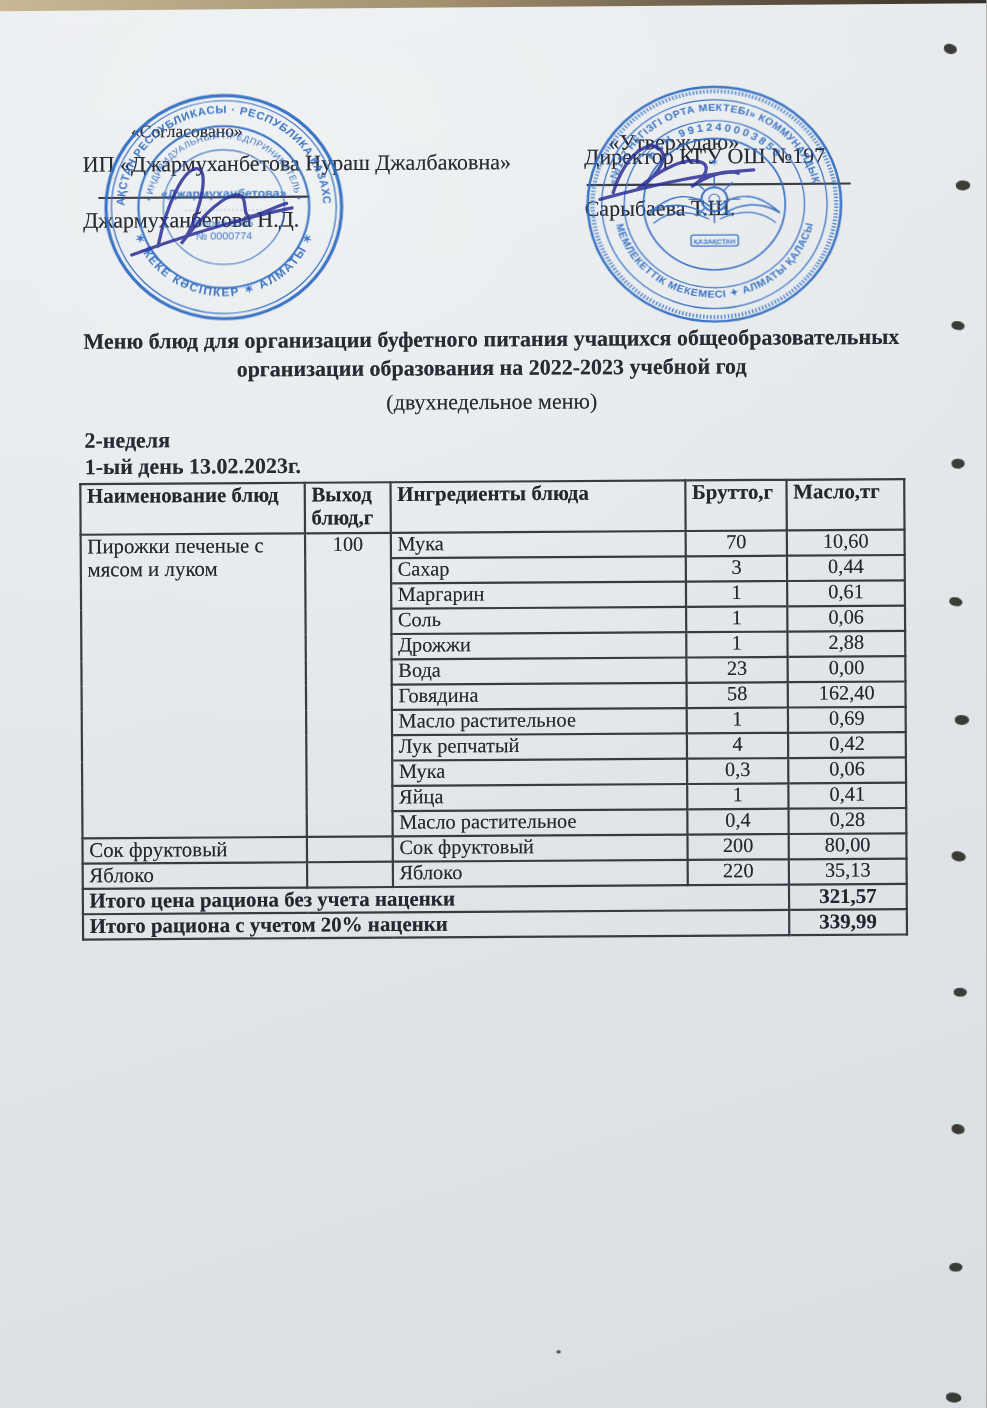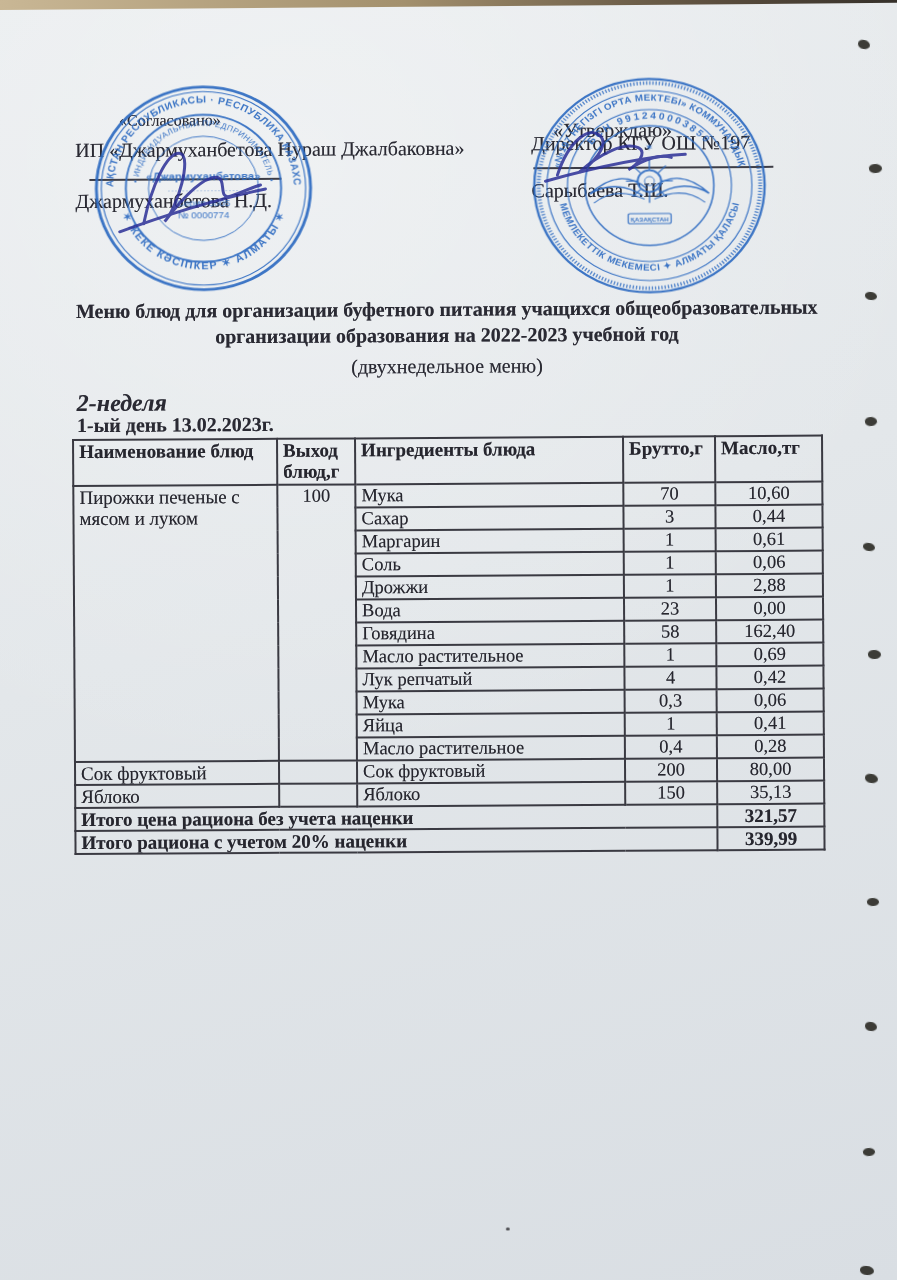--- a/index.html
+++ b/index.html
@@ -145,21 +145,21 @@
         </g>
       </g>
     </svg>
 
     <div class="title-wrap">
       <div class="t1">Меню блюд для организации буфетного питания учащихся общеобразовательных</div>
       <div class="t2">организации образования на 2022-2023 учебной год</div>
       <div class="t3">(двухнедельное меню)</div>
     </div>
 
-    <div class="txt b" style="left:78px;top:388px;font-size:24px;font-style:italic;">2-неделя</div>
+    <div class="txt b" style="left:78px;top:388px;font-size:20px;">2-неделя</div>
     <div class="txt b" style="left:78px;top:412px;font-size:20px;">1-ый день 13.02.2023г.</div>
 
     <table class="menu">
       <colgroup>
         <col style="width:204px">
           <col style="width:78px">
           <col style="width:268px">
           <col style="width:92px">
           <col style="width:107px">
       </colgroup>
@@ -239,21 +239,21 @@
             <td class="dish" rowspan="1">Сок фруктовый</td>
             <td class="c" rowspan="1"></td>
             <td>Сок фруктовый</td>
             <td class="c">200</td>
             <td class="c">80,00</td>
           </tr>
           <tr>
             <td class="dish" rowspan="1">Яблоко</td>
             <td class="c" rowspan="1"></td>
             <td>Яблоко</td>
-            <td class="c">150</td>
+            <td class="c">220</td>
             <td class="c">35,13</td>
           </tr>
           <tr class="total">
             <td colspan="4">Итого цена рациона без учета наценки</td>
             <td class="c">321,57</td>
           </tr>
           <tr class="total">
             <td colspan="4">Итого рациона с учетом 20% наценки</td>
             <td class="c">339,99</td>
           </tr>

